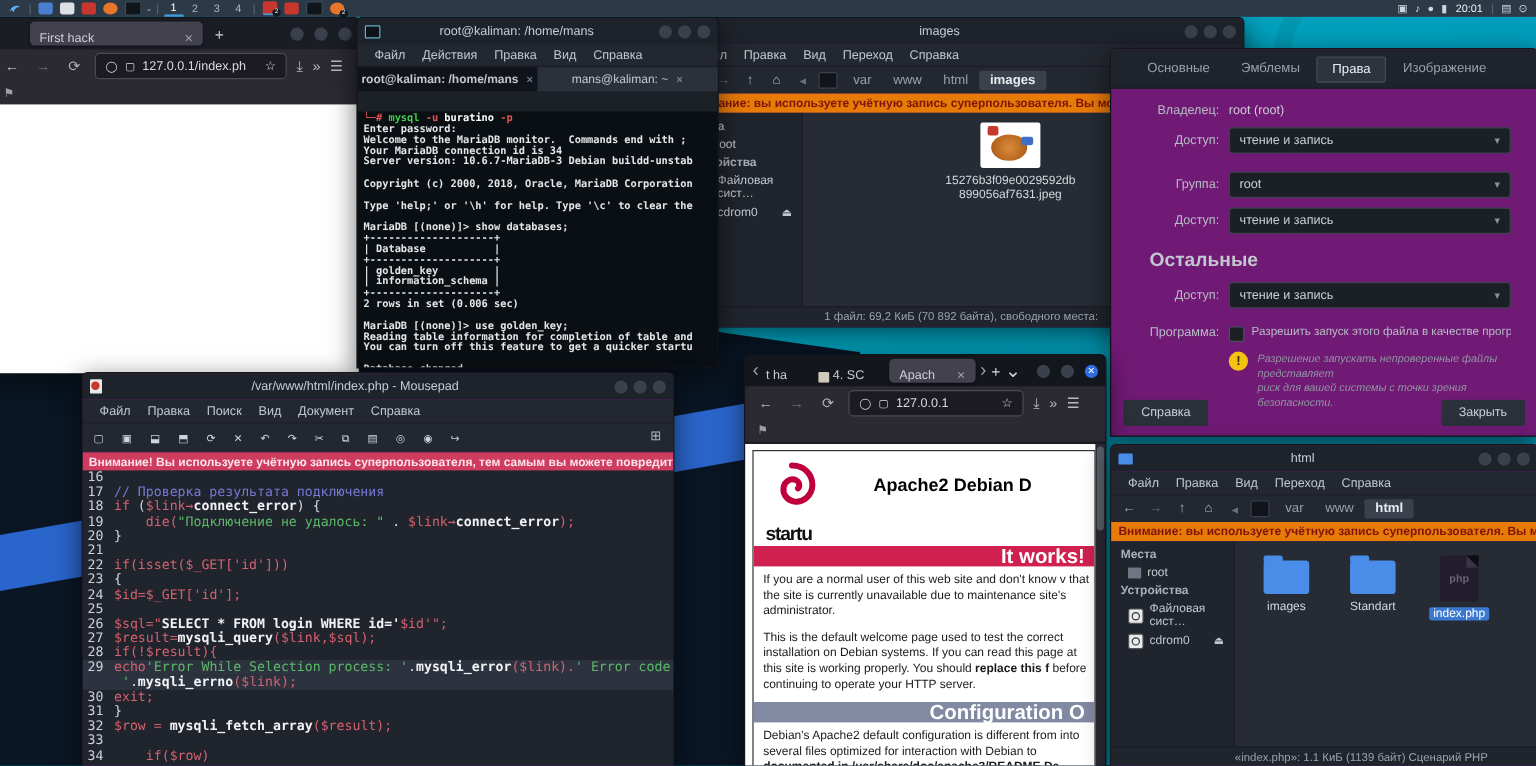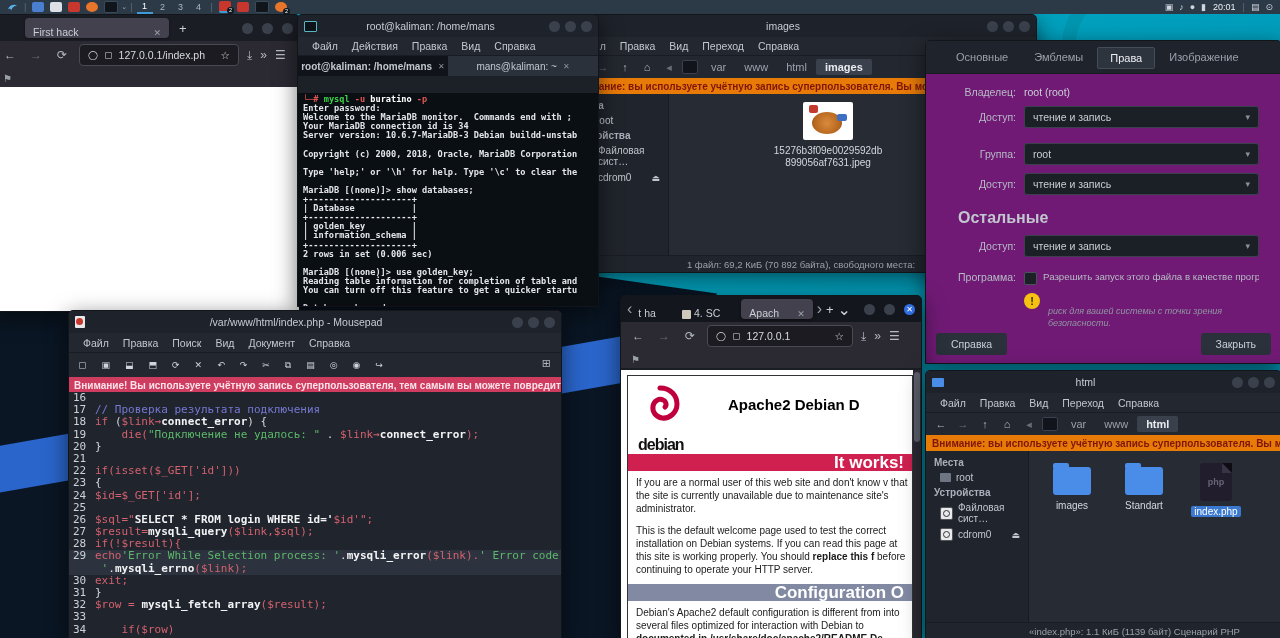--- a/index.html
+++ b/index.html
@@ -192,21 +192,21 @@
         </div>
         <div class="fmitem">
           <span class="devicon">
               <i></i>
             </span>
           <span style="flex:1;">cdrom0</span>
           <span style="font-size:9px;">⏏</span>
         </div>
       </div>
       <div class="fmfiles">
-        <div style="position:absolute;left:104px;top:8px;width:110px;text-align:center;">
+        <div style="position:absolute;left:118px;top:8px;width:110px;text-align:center;">
           <div style="width:50px;height:38px;background:#fff;margin:0 auto;border-radius:2px;position:relative;overflow:hidden;">
             <div style="position:absolute;left:9px;top:10px;width:30px;height:22px;background:radial-gradient(circle,#d98b3c 0%,#b5651d 70%,#8a4a12 100%);border-radius:50%;"></div>
             <div style="position:absolute;left:6px;top:3px;width:9px;height:8px;background:#c43a2e;border-radius:2px;"></div>
             <div style="position:absolute;right:6px;top:12px;width:10px;height:7px;background:#3f6fc4;border-radius:2px;"></div>
           </div>
           <div class="filelbl" style="word-break:break-all;line-height:12px;">15276b3f09e0029592db899056af7631.jpeg</div>
         </div>
       </div>
     </div>
     <div class="statusbar" style="position:absolute;left:0;right:0;bottom:0;justify-content:center;">1 файл: 69,2 КиБ (70 892 байта), свободного места:</div>
@@ -282,21 +282,21 @@
         </span>
       </div>
       <div class="prow" style="margin-top:14px;align-items:flex-start;">
         <span class="plabel">Программа:</span>
         <span style="width:11px;height:11px;border:1px solid #4a515d;background:#1b1f26;border-radius:2px;margin:1px 6px 0 0;flex:none;"></span>
         <span style="font-size:9.7px;color:#b6bcc6;white-space:nowrap;overflow:hidden;">Разрешить запуск этого файла в качестве программы</span>
       </div>
       <div class="prow" style="margin-top:8px;align-items:flex-start;padding-left:94px;">
         <span class="warnball">!</span>
         <span style="font-size:9px;font-style:italic;color:#8f96a1;padding-left:8px;line-height:12px;">
-          <br><span>риск для вашей системы с точки зрения безопасности.</span>
+          <span>Разрешение запускать непроверенные файлы представляет</span><br><span>риск для вашей системы с точки зрения безопасности.</span>
         </span>
       </div>
     </div>
     <div style="position:absolute;left:10px;bottom:8px;" class="btn">Справка</div>
     <div style="position:absolute;right:10px;bottom:8px;" class="btn">Закрыть</div>
   </div>
 
   <div class="win" style="left:68px;top:310px;width:492px;height:328px;z-index:50;">
     <div class="tbar">
       <span style="width:10px;height:12px;background:#e8e8ea;border-radius:1px;position:relative;">
@@ -375,21 +375,21 @@
     <div class="ffbm">
       <span>⚑</span>
     </div>
     <div class="page">
       <div class="pagein">
         <div style="display:flex;align-items:flex-start;padding:6px 0 0 10px;">
           <div style="width:78px;flex:none;">
             <svg width="44" height="50" viewBox="0 0 44 50">
               <path d="M22 6 C33 6 39 14 39 22 C39 31 31 37 24 36 C18 35 14 30 15 24 C16 19 21 16 25 18 C28 19 29 23 27 25" fill="none" stroke="#c0003c" stroke-width="5" stroke-linecap="round"></path>
             </svg>
-            <div style="font-size:16px;color:#111;font-weight:bold;letter-spacing:-1px;">debian</div>
+            <div style="font-size:16px;color:#111;font-weight:bold;letter-spacing:-1px;">startu</div>
           </div>
           <div style="flex:1;font-size:15px;font-weight:bold;color:#000;white-space:nowrap;overflow:hidden;padding:14px 0 0 12px;">Apache2 Debian D</div>
         </div>
         <div class="banner" style="background:#cf2050;">It works!</div>
         <div class="ptxt"><span>If you are a normal user of this web site and don't know v that the site is currently unavailable due to maintenance site's administrator.</span></div>
         <div class="ptxt"><span>This is the default welcome page used to test the correct installation on Debian systems. If you can read this page at this site is working properly. You should </span><span style="font-weight: bold;">replace this f</span><span> before continuing to operate your HTTP server.</span></div>
         <div class="banner" style="background:#8189a3;margin-top:4px;">Configuration O</div>
         <div class="ptxt"><span>Debian's Apache2 default configuration is different from into several files optimized for interaction with Debian to </span><span style="font-weight: bold;">documented in /usr/share/doc/apache2/README.De</span></div>
       </div>
     </div>

